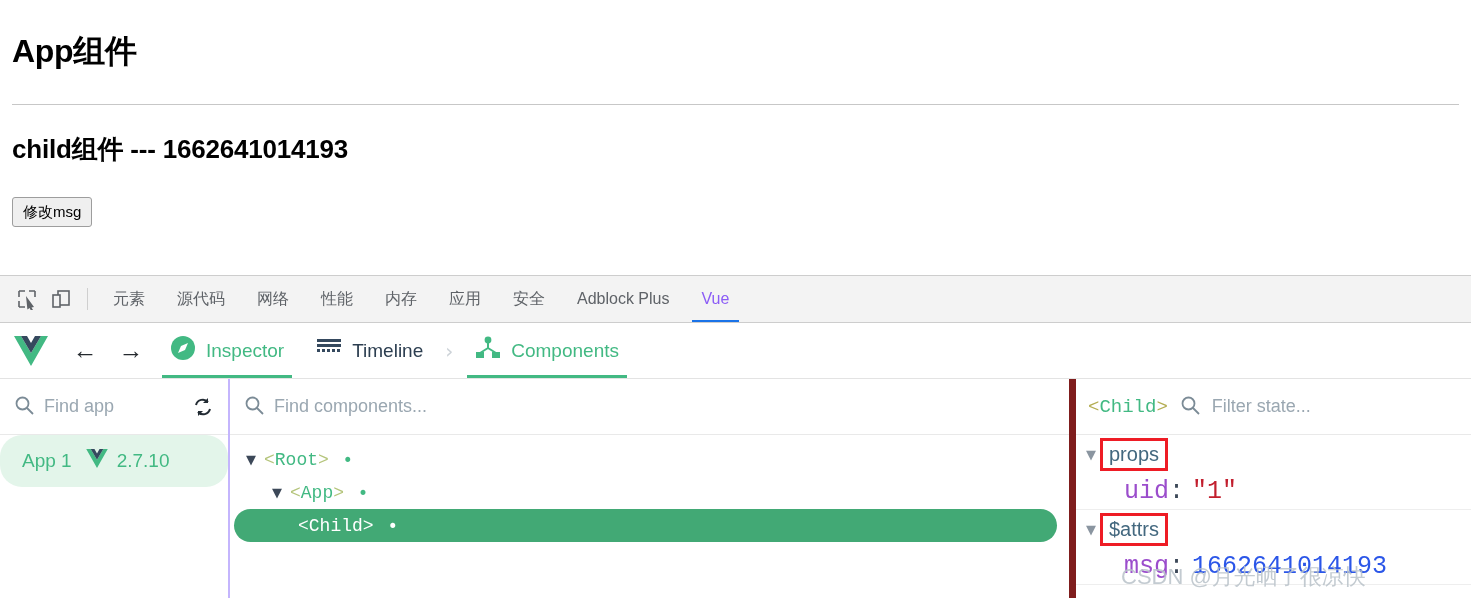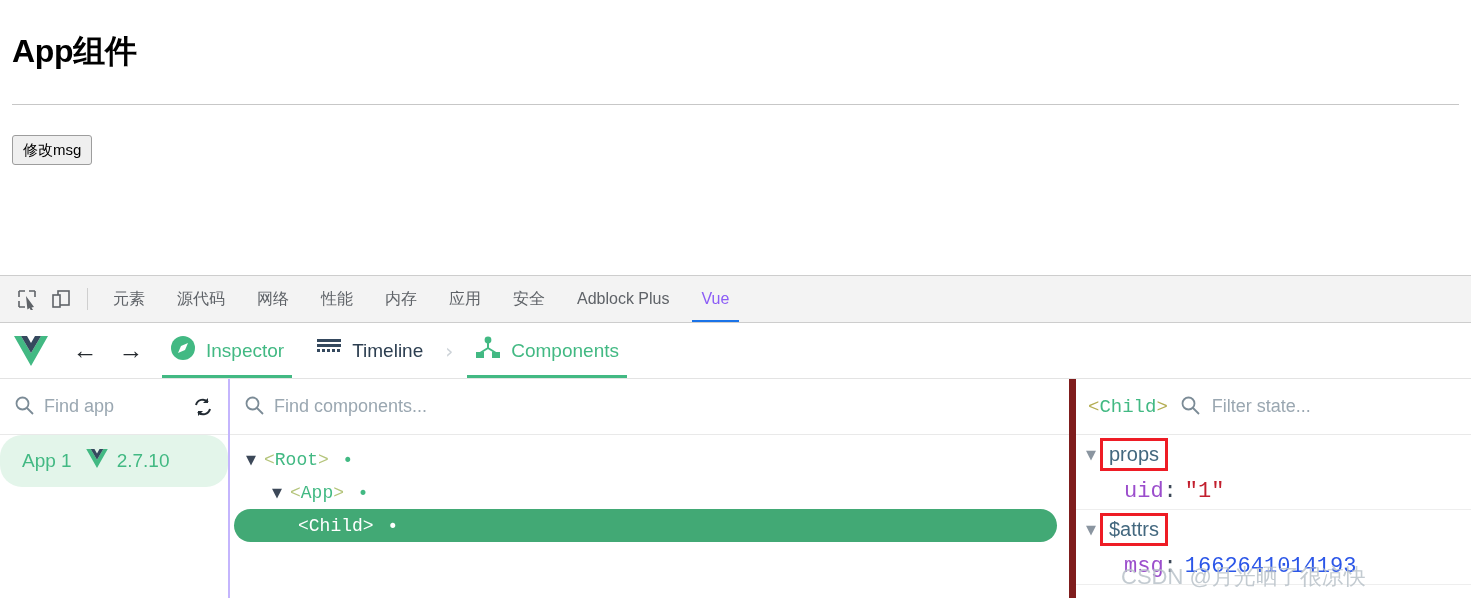--- a/index.html
+++ b/index.html
@@ -293,21 +293,21 @@
   .group-label.boxed {
     outline: 3px solid #ee1c25;
     outline-offset: 1px;
   }
   .kv-row {
     display: flex;
     align-items: center;
     height: 36px;
     padding-left: 48px;
     font-family: "Liberation Mono", "DejaVu Sans Mono", monospace;
-    font-size: 22px;
+    font-size: 25px;
     cursor: default;
     white-space: nowrap;
   }
   .k-name { color: #9b4dcc; }
   .k-colon { color: #3c4858; margin-right: 8px; }
   .v-string { color: #c21f2e; }
   .v-number { color: #2b56e8; }
 
   .watermark {
     position: absolute;
@@ -320,20 +320,21 @@
     pointer-events: none;
     font-family: "Liberation Sans", sans-serif;
   }
 </style>
 </head>
 <body>
 
 <div id="page-area">
   <h1 class="page-h1">App组件</h1>
   <hr class="page-hr">
+  <h2 class="page-h2">child组件 --- 1662641014193</h2>
   <button class="page-btn">修改msg</button>
 </div>
 
 <div id="devtools-tabs">
   <div class="dt-icon-btn">
     <svg width="22" height="22" viewBox="0 0 22 22" aria-hidden="true">
       <path d="M3 3 h6 M3 3 v6 M19 3 h-6 M19 3 v6 M3 19 h6 M3 19 v-6" stroke="#5f6368" stroke-width="1.6" fill="none"></path>
       <path d="M10 8 L18 19 L15.5 19.4 L17 22 L15 22.8 L13.6 20 L11.4 21.5 Z" fill="#5f6368"></path>
     </svg>
   </div>

